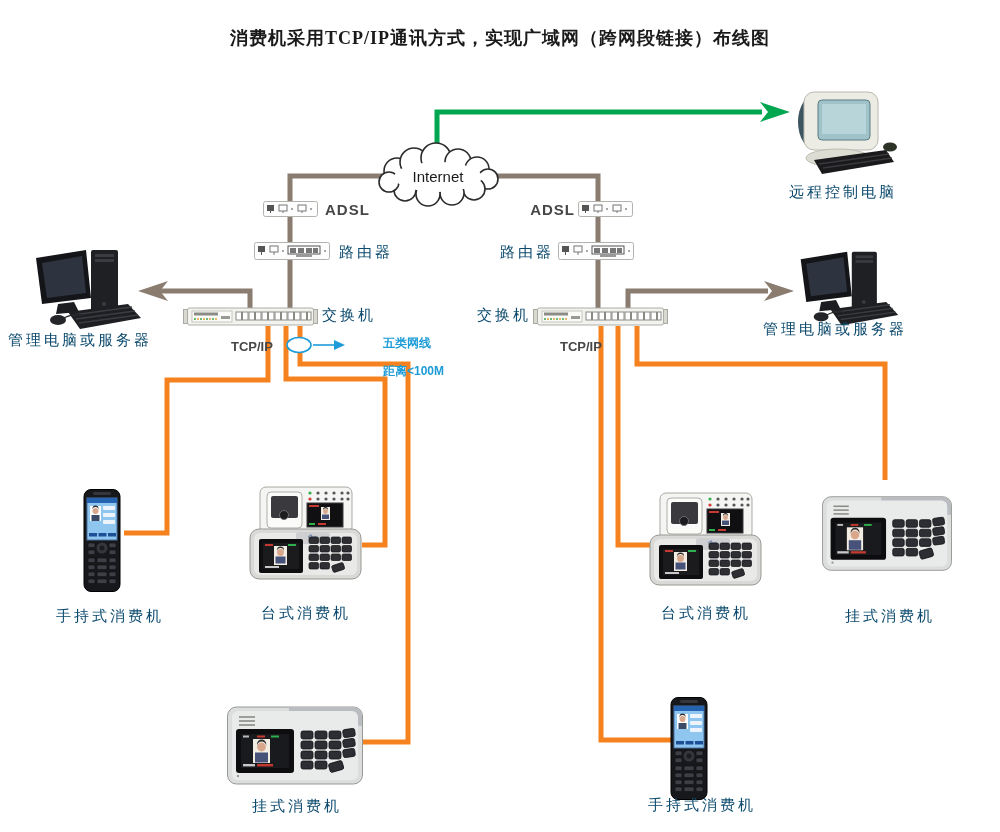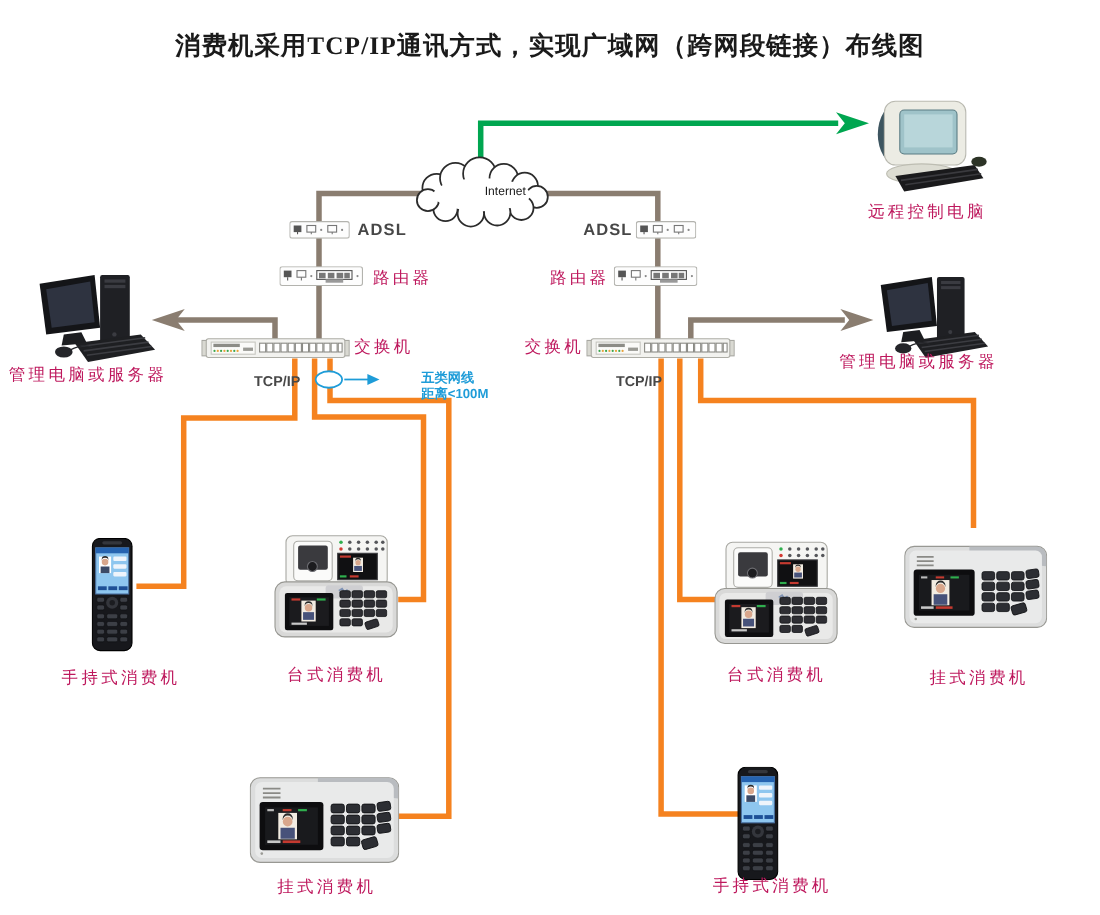--- a/index.html
+++ b/index.html
@@ -8,22 +8,22 @@
   .abs{position:absolute;}
   svg{display:block;}
   
   .wire-orange{stroke:var(--cable-orange,#F5821F);stroke-width:5;fill:none;}
   .wire-taupe{stroke:var(--trunk-taupe,#8A7D70);stroke-width:5;fill:none;}
   .wire-green{stroke:var(--arrow-green,#00A650);stroke-width:5;fill:none;}
   .head-taupe{fill:var(--trunk-taupe,#8A7D70);}
   .head-green{fill:var(--arrow-green,#00A650);}
   .note-stroke{stroke:var(--note-blue,#1E9CD8);}
   .note-fill{fill:var(--note-blue,#1E9CD8);}
-  .title{left:0;right:0;top:26px;text-align:center;font-size:23px;font-weight:bold;color:#1a1a1a;letter-spacing:1px;}
-  .cjk-label{font-size:15px;color:#be185d;letter-spacing:3px;white-space:nowrap;}
+  .title{left:0;right:0;top:26px;text-align:center;font-size:18px;font-weight:bold;color:#1a1a1a;letter-spacing:1px;}
+  .cjk-label{font-size:15px;color:#0c4a6e;letter-spacing:3px;white-space:nowrap;}
   .sans-label{font-family:"Liberation Sans","DejaVu Sans",sans-serif;font-weight:bold;color:#474747;white-space:nowrap;}
   .note-text{font-family:"Liberation Sans","DejaVu Sans",sans-serif;font-weight:bold;font-size:12px;
              color:var(--note-blue,#1E9CD8);white-space:nowrap;line-height:15px;margin-left:34px;}
   .center{text-align:center;}
   .layer1{z-index:1;} .layer2{z-index:2;} .layer3{z-index:3;}
 </style>
 </head>
 <body>
 
 <div class="canvas">
@@ -73,36 +73,36 @@
         <circle cx="452" cy="193" r="12"></circle>
       <circle cx="428" cy="194" r="12"></circle>
         <circle cx="405" cy="190" r="11"></circle>
       <circle cx="389" cy="182" r="10"></circle>
       <ellipse cx="438" cy="177" rx="44" ry="15" stroke="none"></ellipse>
     </g>
   </svg>
 
   <div class="abs layer3 title">消费机采用TCP/IP通讯方式，实现广域网（跨网段链接）布线图</div>
 
-  <div class="abs layer3 sans-label" style="left:398px;top:168px;width:80px;text-align:right;font-size:11px;font-weight:normal;color:#1a1a1a;">Internet</div>
+  <div class="abs layer3 sans-label" style="left:398px;top:168px;width:80px;text-align:center;font-size:15px;font-weight:normal;color:#1a1a1a;">Internet</div>
 
   <div class="abs layer3 sans-label" style="left:325px;top:201px;font-size:15px;letter-spacing:1px;">ADSL</div>
   <div class="abs layer3 sans-label" style="left:520px;top:201px;width:55px;text-align:right;font-size:15px;letter-spacing:1px;">ADSL</div>
 
   <div class="abs layer3 cjk-label" style="left:339px;top:243px;">路由器</div>
   <div class="abs layer3 cjk-label" style="left:500px;top:243px;">路由器</div>
 
   <div class="abs layer3 cjk-label" style="left:322px;top:306px;">交换机</div>
   <div class="abs layer3 cjk-label" style="left:477px;top:306px;">交换机</div>
 
   <div class="abs layer3 sans-label" style="left:231px;top:339px;font-size:13px;">TCP/IP</div>
   <div class="abs layer3 sans-label" style="left:560px;top:339px;font-size:13px;">TCP/IP</div>
 
   <div class="abs layer3 note-text" style="left:349px;top:336px;">五类网线</div>
-  <div class="abs layer3 note-text" style="left:349px;top:351px;text-align:center;">距离&lt;100M</div>
+  <div class="abs layer3 note-text" style="left:349px;top:364px;text-align:center;">距离&lt;100M</div>
 
   <div class="abs layer3 cjk-label center" style="left:5px;top:331px;width:150px;">管理电脑或服务器</div>
   <div class="abs layer3 cjk-label center" style="left:760px;top:320px;width:150px;">管理电脑或服务器</div>
   <div class="abs layer3 cjk-label center" style="left:778px;top:183px;width:130px;">远程控制电脑</div>
 
   <div class="abs layer3 cjk-label center" style="left:45px;top:607px;width:130px;">手持式消费机</div>
   <div class="abs layer3 cjk-label center" style="left:246px;top:604px;width:120px;">台式消费机</div>
   <div class="abs layer3 cjk-label center" style="left:242px;top:797px;width:110px;">挂式消费机</div>
   <div class="abs layer3 cjk-label center" style="left:647px;top:604px;width:118px;">台式消费机</div>
   <div class="abs layer3 cjk-label center" style="left:834px;top:607px;width:112px;">挂式消费机</div>

